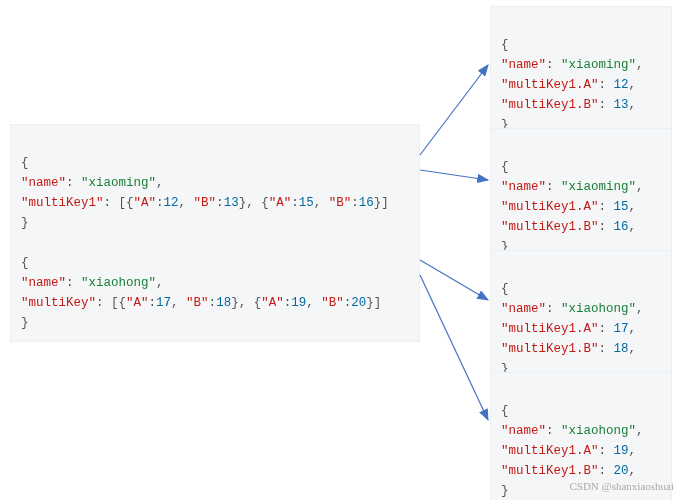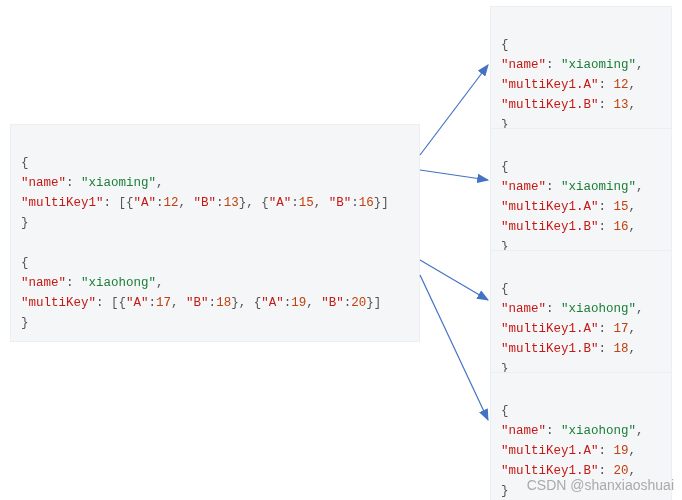--- a/index.html
+++ b/index.html
@@ -17,34 +17,34 @@
   }
   .codebox {
     position: absolute;
     background: #f5f6f7;
     border: 1px solid #eceff1;
     padding: 8px 10px;
     white-space: pre;
   }
   .key    { color: #c41a16; }  
   .str    { color: #1a7f37; }  
-  .num    { color: #c2410c; }  
+  .num    { color: #0369a1; }  
   .punct  { color: #555; }
   svg.arrows {
     position: absolute;
     top: 0; left: 0;
     width: 682px; height: 500px;
     pointer-events: none;
   }
   .watermark {
     position: absolute;
     right: 8px;
     bottom: 4px;
-    font-family: Liberation Sans, sans-serif;
-    font-size: 14px;
+    font-family: Liberation Serif, serif;
+    font-size: 11px;
     color: #aaa;
   }
 </style>
 </head>
 <body>
 
 <div class="codebox" style="left:10px; top:124px; width:410px;">
 <span class="punct">{</span>
 <span class="key">"name"</span><span class="punct">: </span><span class="str">"xiaoming"</span><span class="punct">,</span>
 <span class="key">"multiKey1"</span><span class="punct">: [{</span><span class="key">"A"</span><span class="punct">:</span><span class="num">12</span><span class="punct">, </span><span class="key">"B"</span><span class="punct">:</span><span class="num">13</span><span class="punct">}, {</span><span class="key">"A"</span><span class="punct">:</span><span class="num">15</span><span class="punct">, </span><span class="key">"B"</span><span class="punct">:</span><span class="num">16</span><span class="punct">}]</span>

